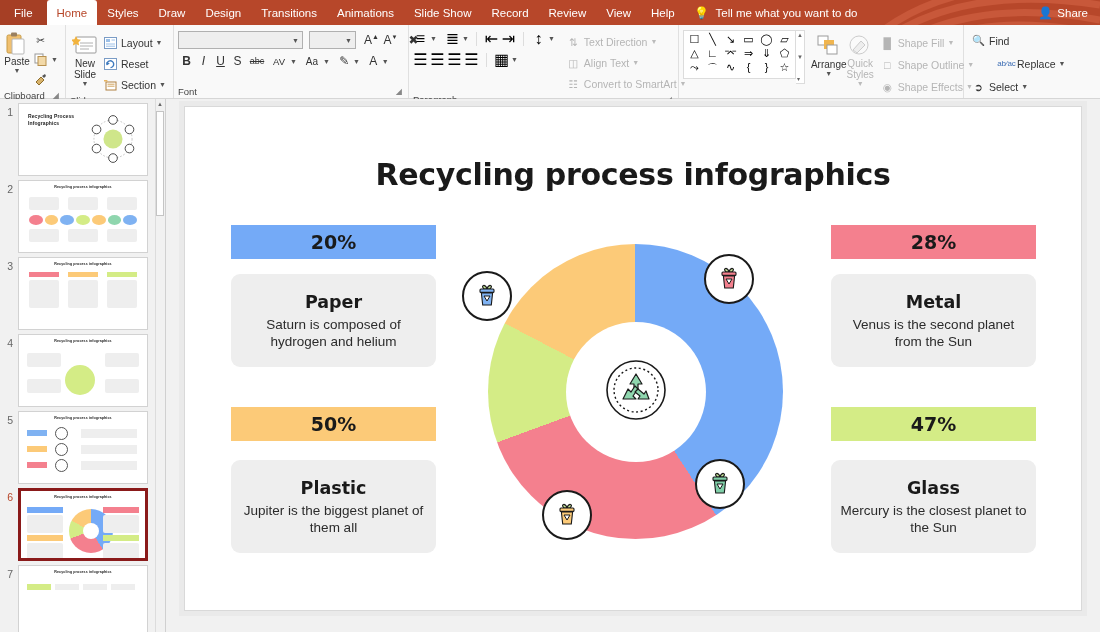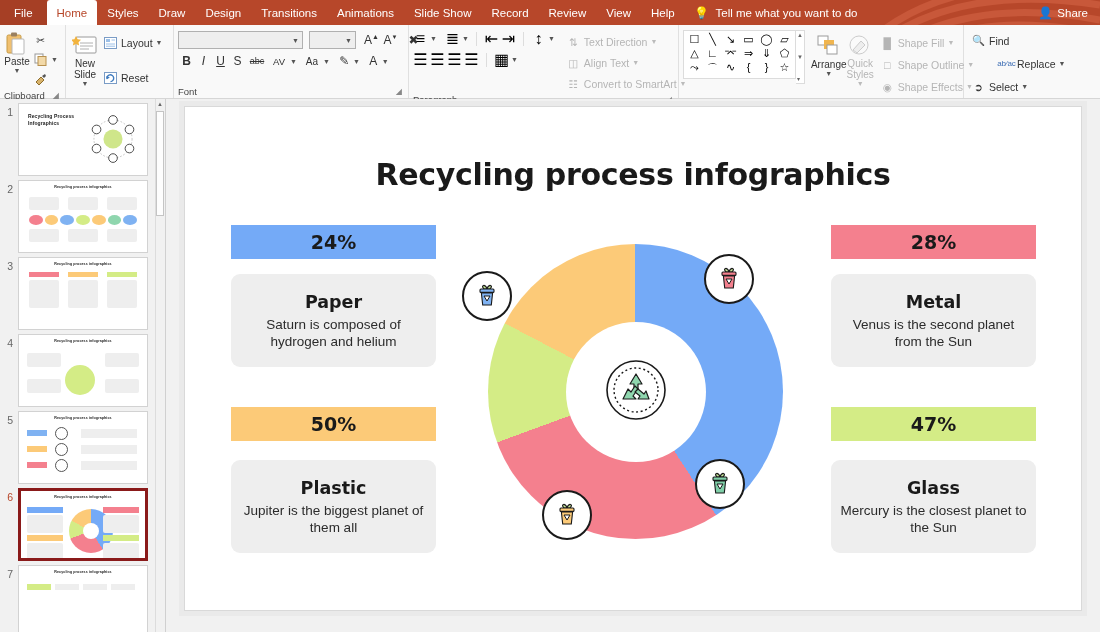--- a/index.html
+++ b/index.html
@@ -202,21 +202,21 @@
               <rect x="4" y="3" width="20" height="16" rx="1" fill="#fff" stroke="#9a9a9a"></rect>
               <line x1="8" y1="9" x2="21" y2="9" stroke="#b0b0b0"></line>
               <line x1="8" y1="12" x2="21" y2="12" stroke="#b0b0b0"></line>
               <line x1="8" y1="15" x2="17" y2="15" stroke="#b0b0b0"></line>
               <path d="M4 2 l1.6 3.2 3.4.6-2.5 2.4.6 3.4-3.1-1.6-3.1 1.6.6-3.4L-1 5.8l3.4-.6z" fill="#f2b33d"></path>
             </svg>
           </div>
           <div class="cap" style="font-size:10px;">New Slide</div>
           <div class="cv">▼</div>
         </div>
-        <div style="display:flex;flex-direction:column;padding-top:4px;gap:16px;">
+        <div style="display:flex;flex-direction:column;padding-top:4px;gap:2px;">
           <div class="sm-btn">
             <span class="icon-sq">
               <svg width="13" height="12" viewBox="0 0 13 12">
                 <rect x="0.5" y="0.5" width="12" height="11" fill="#fff" stroke="#7a9cc6"></rect>
                 <rect x="2" y="2" width="4" height="3" fill="#9cc0e8"></rect>
                 <line x1="7.5" y1="3" x2="11" y2="3" stroke="#9cc0e8"></line>
                 <line x1="2" y1="7" x2="11" y2="7" stroke="#9cc0e8"></line>
                 <line x1="2" y1="9.2" x2="11" y2="9.2" stroke="#9cc0e8"></line>
               </svg>
             </span>
@@ -563,21 +563,21 @@
         <div class="sthumb"></div>
       </div>
     </div>
 
     <div class="canvas-wrap">
       <div class="slide">
 
         <div class="slide-title">Recycling process infographics</div>
 
         <div class="pct-bar" id="bar0" style="left: 46px; top: 118px; background: rgb(116, 170, 247);">
-          <span>24%</span>
+          <span>20%</span>
         </div>
         <div class="card" style="left:46px;top:167px;">
           <div class="card-h">Paper</div>
           <div class="card-p">Saturn is composed of hydrogen and helium</div>
         </div>
 
         <div class="pct-bar" id="bar2" style="left: 46px; top: 300px; background: rgb(252, 202, 120);">
           <span>50%</span>
         </div>
         <div class="card" style="left:46px;top:353px;">

